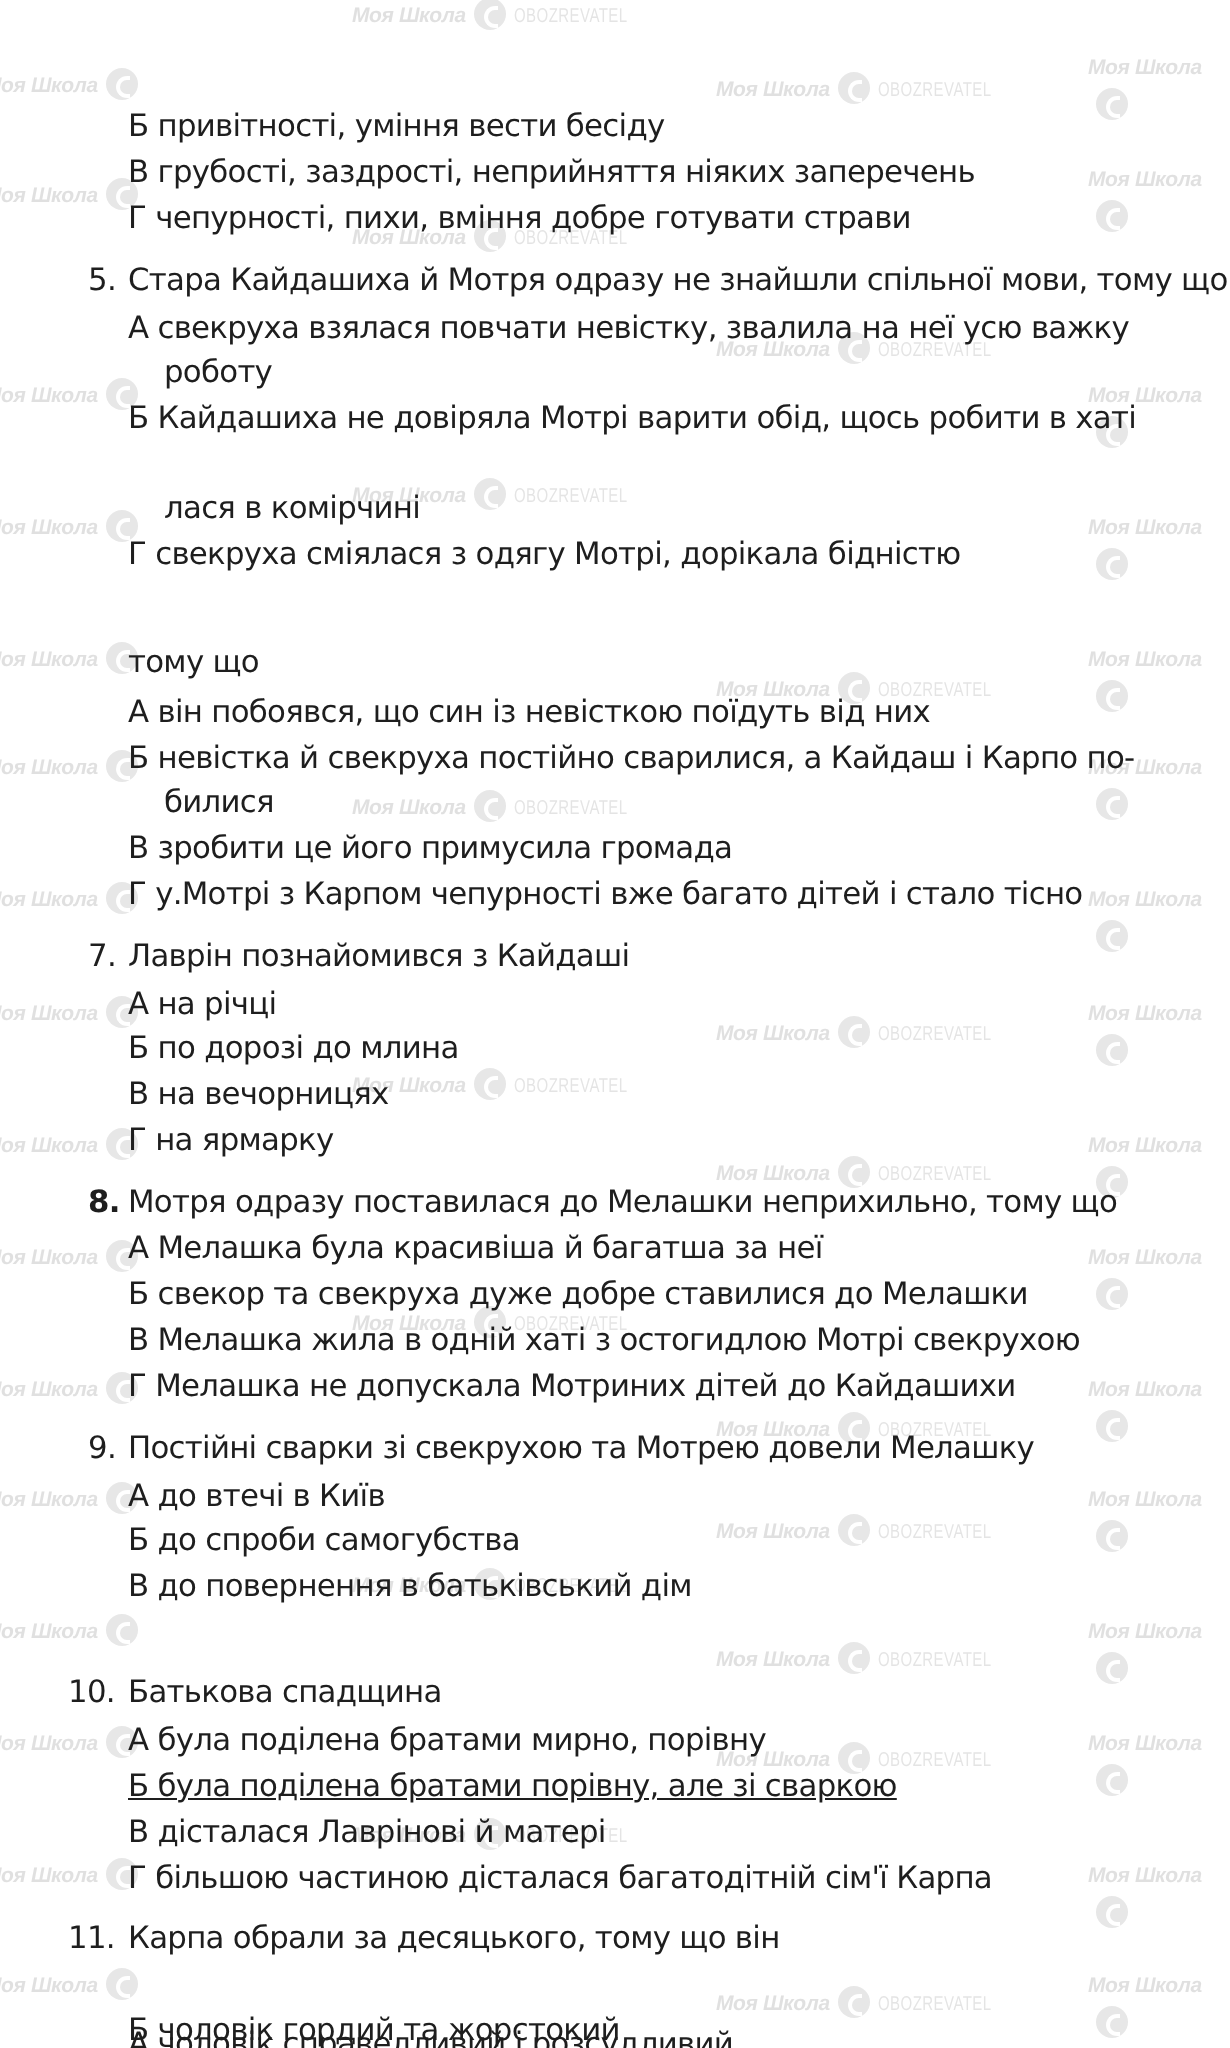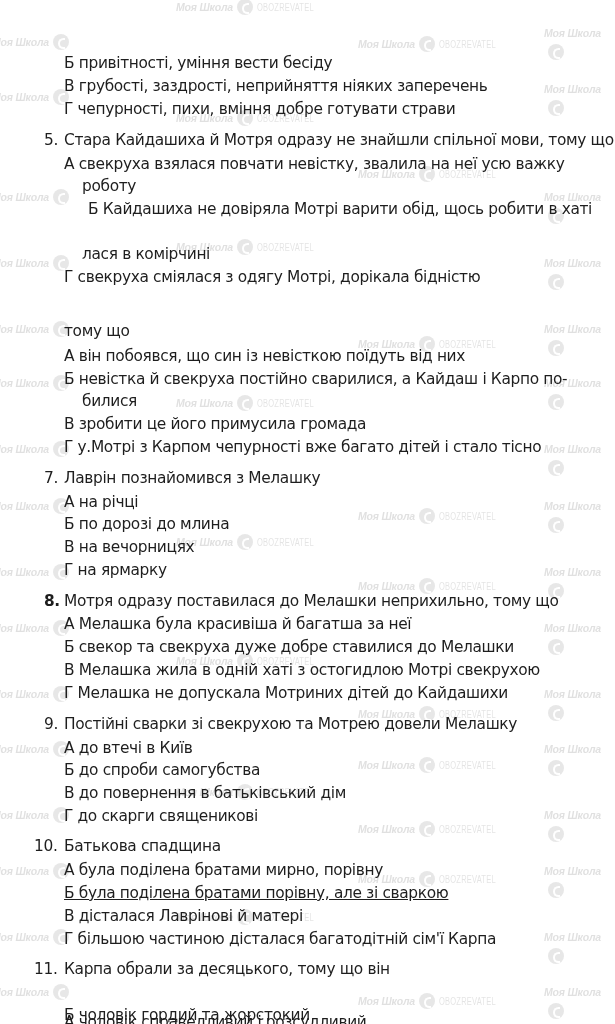--- a/index.html
+++ b/index.html
@@ -100,48 +100,47 @@
   <div class="wm" style="left:544px;top:981px;"><span class="txt">Моя Школа</span><span class="circ"></span></div>
 
 
   <div class="line opt" style="top:52px;">Б привітності, уміння вести бесіду</div>
   <div class="line opt" style="top:75px;">В грубості, заздрості, неприйняття ніяких заперечень</div>
   <div class="line opt" style="top:98px;">Г чепурності, пихи, вміння добре готувати страви</div>
 
   <div class="line q" style="top:129px;"><span class="num">5.</span><span>Стара Кайдашиха й Мотря одразу не знайшли спільної мови, тому що</span></div>
   <div class="line opt" style="top:153px;">А свекруха взялася повчати невістку, звалила на неї усю важку</div>
   <div class="line cont" style="top:175px;">роботу</div>
-  <div class="line opt" style="top:198px;margin-left:24px;">Б Кайдашиха не довіряла Мотрі варити обід, щось робити в хаті</div>
+  <div class="line opt" style="top:198px;">Б Кайдашиха не довіряла Мотрі варити обід, щось робити в хаті</div>
   <div class="line cont" style="top:243px;">лася в комірчині</div>
   <div class="line opt" style="top:266px;">Г свекруха сміялася з одягу Мотрі, дорікала бідністю</div>
 
   <div class="line opt" style="top:320px;">тому що</div>
   <div class="line opt" style="top:345px;">А він побоявся, що син із невісткою поїдуть від них</div>
   <div class="line opt" style="top:368px;">Б невістка й свекруха постійно сварилися, а Кайдаш і Карпо по-</div>
   <div class="line cont" style="top:390px;">билися</div>
   <div class="line opt" style="top:413px;">В зробити це його примусила громада</div>
   <div class="line opt" style="top:436px;">Г у.Мотрі з Карпом чепурності вже багато дітей і стало тісно</div>
 
-  <div class="line q" style="top:467px;"><span class="num">7.</span><span>Лаврін познайомився з Мелашку</span></div>
+  <div class="line q" style="top:467px;"><span class="num">7.</span><span>Лаврін познайомився з Кайдаші</span></div>
   <div class="line opt" style="top:491px;">А на річці</div>
   <div class="line opt" style="top:536px;">В на вечорницях</div>
   <div class="line opt" style="top:513px;">Б по дорозі до млина</div>
   <div class="line opt" style="top:559px;">Г на ярмарку</div>
 
   <div class="line q" style="top:590px;"><span class="num bold">8.</span><span>Мотря одразу поставилася до Мелашки неприхильно, тому що</span></div>
   <div class="line opt" style="top:613px;">А Мелашка була красивіша й багатша за неї</div>
   <div class="line opt" style="top:636px;">Б свекор та свекруха дуже добре ставилися до Мелашки</div>
   <div class="line opt" style="top:659px;">В Мелашка жила в одній хаті з остогидлою Мотрі свекрухою</div>
   <div class="line opt" style="top:682px;">Г Мелашка не допускала Мотриних дітей до Кайдашихи</div>
 
   <div class="line q" style="top:713px;"><span class="num">9.</span><span>Постійні сварки зі свекрухою та Мотрею довели Мелашку</span></div>
   <div class="line opt" style="top:737px;">А до втечі в Київ</div>
   <div class="line opt" style="top:759px;">Б до спроби самогубства</div>
   <div class="line opt" style="top:782px;">В до повернення в батьківський дім</div>
-  <div class="line opt" style="top:805px;">Г до скарги священикові</div>
 
   <div class="line q two" style="top:835px;"><span class="num">10.</span><span>Батькова спадщина</span></div>
   <div class="line opt" style="top:859px;">А була поділена братами мирно, порівну</div>
   <div class="line opt" style="top:882px;text-decoration:underline;">Б була поділена братами порівну, але зі сваркою</div>
   <div class="line opt" style="top:905px;">В дісталася Лаврінові й матері</div>
   <div class="line opt" style="top:928px;">Г більшою частиною дісталася багатодітній сім'ї Карпа</div>
 
   <div class="line q two" style="top:958px;"><span class="num">11.</span><span>Карпа обрали за десяцького, тому що він</span></div>
   <div class="line opt" style="top:982px;margin-top:29px;">А чоловік справедливий і розсудливий</div>
   <div class="line opt" style="top:1004px;">Б чоловік гордий та жорстокий</div>

